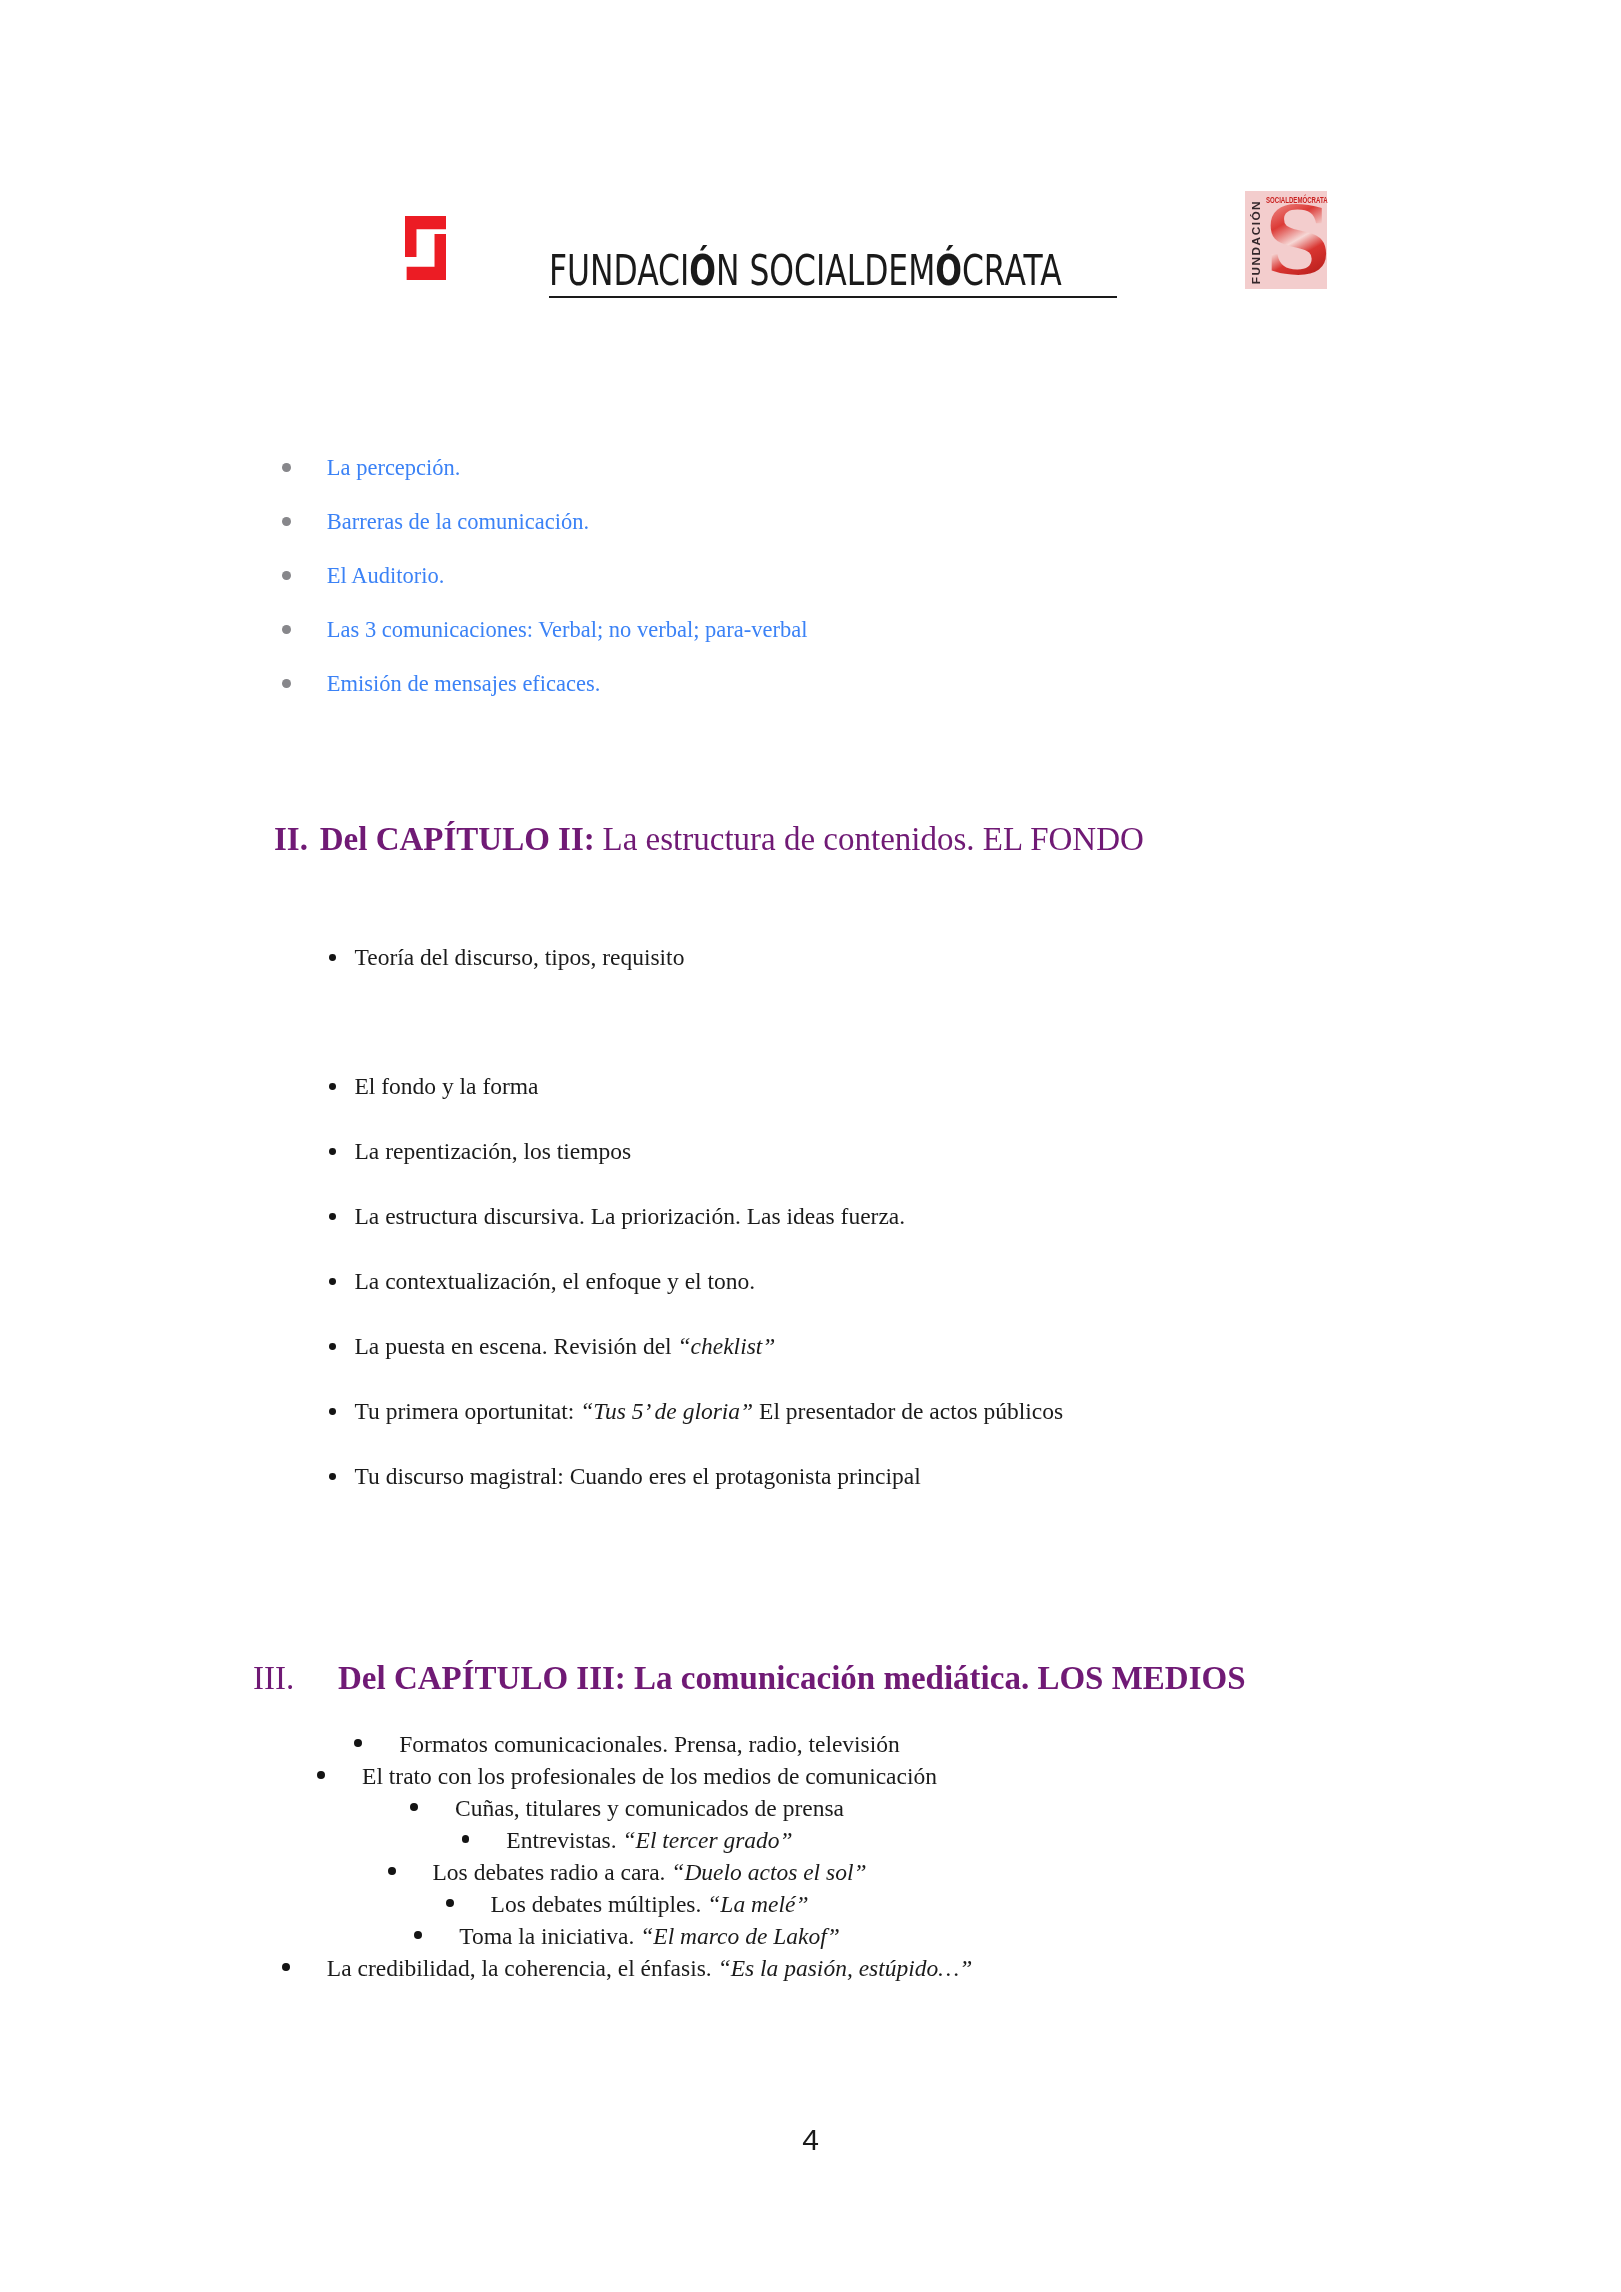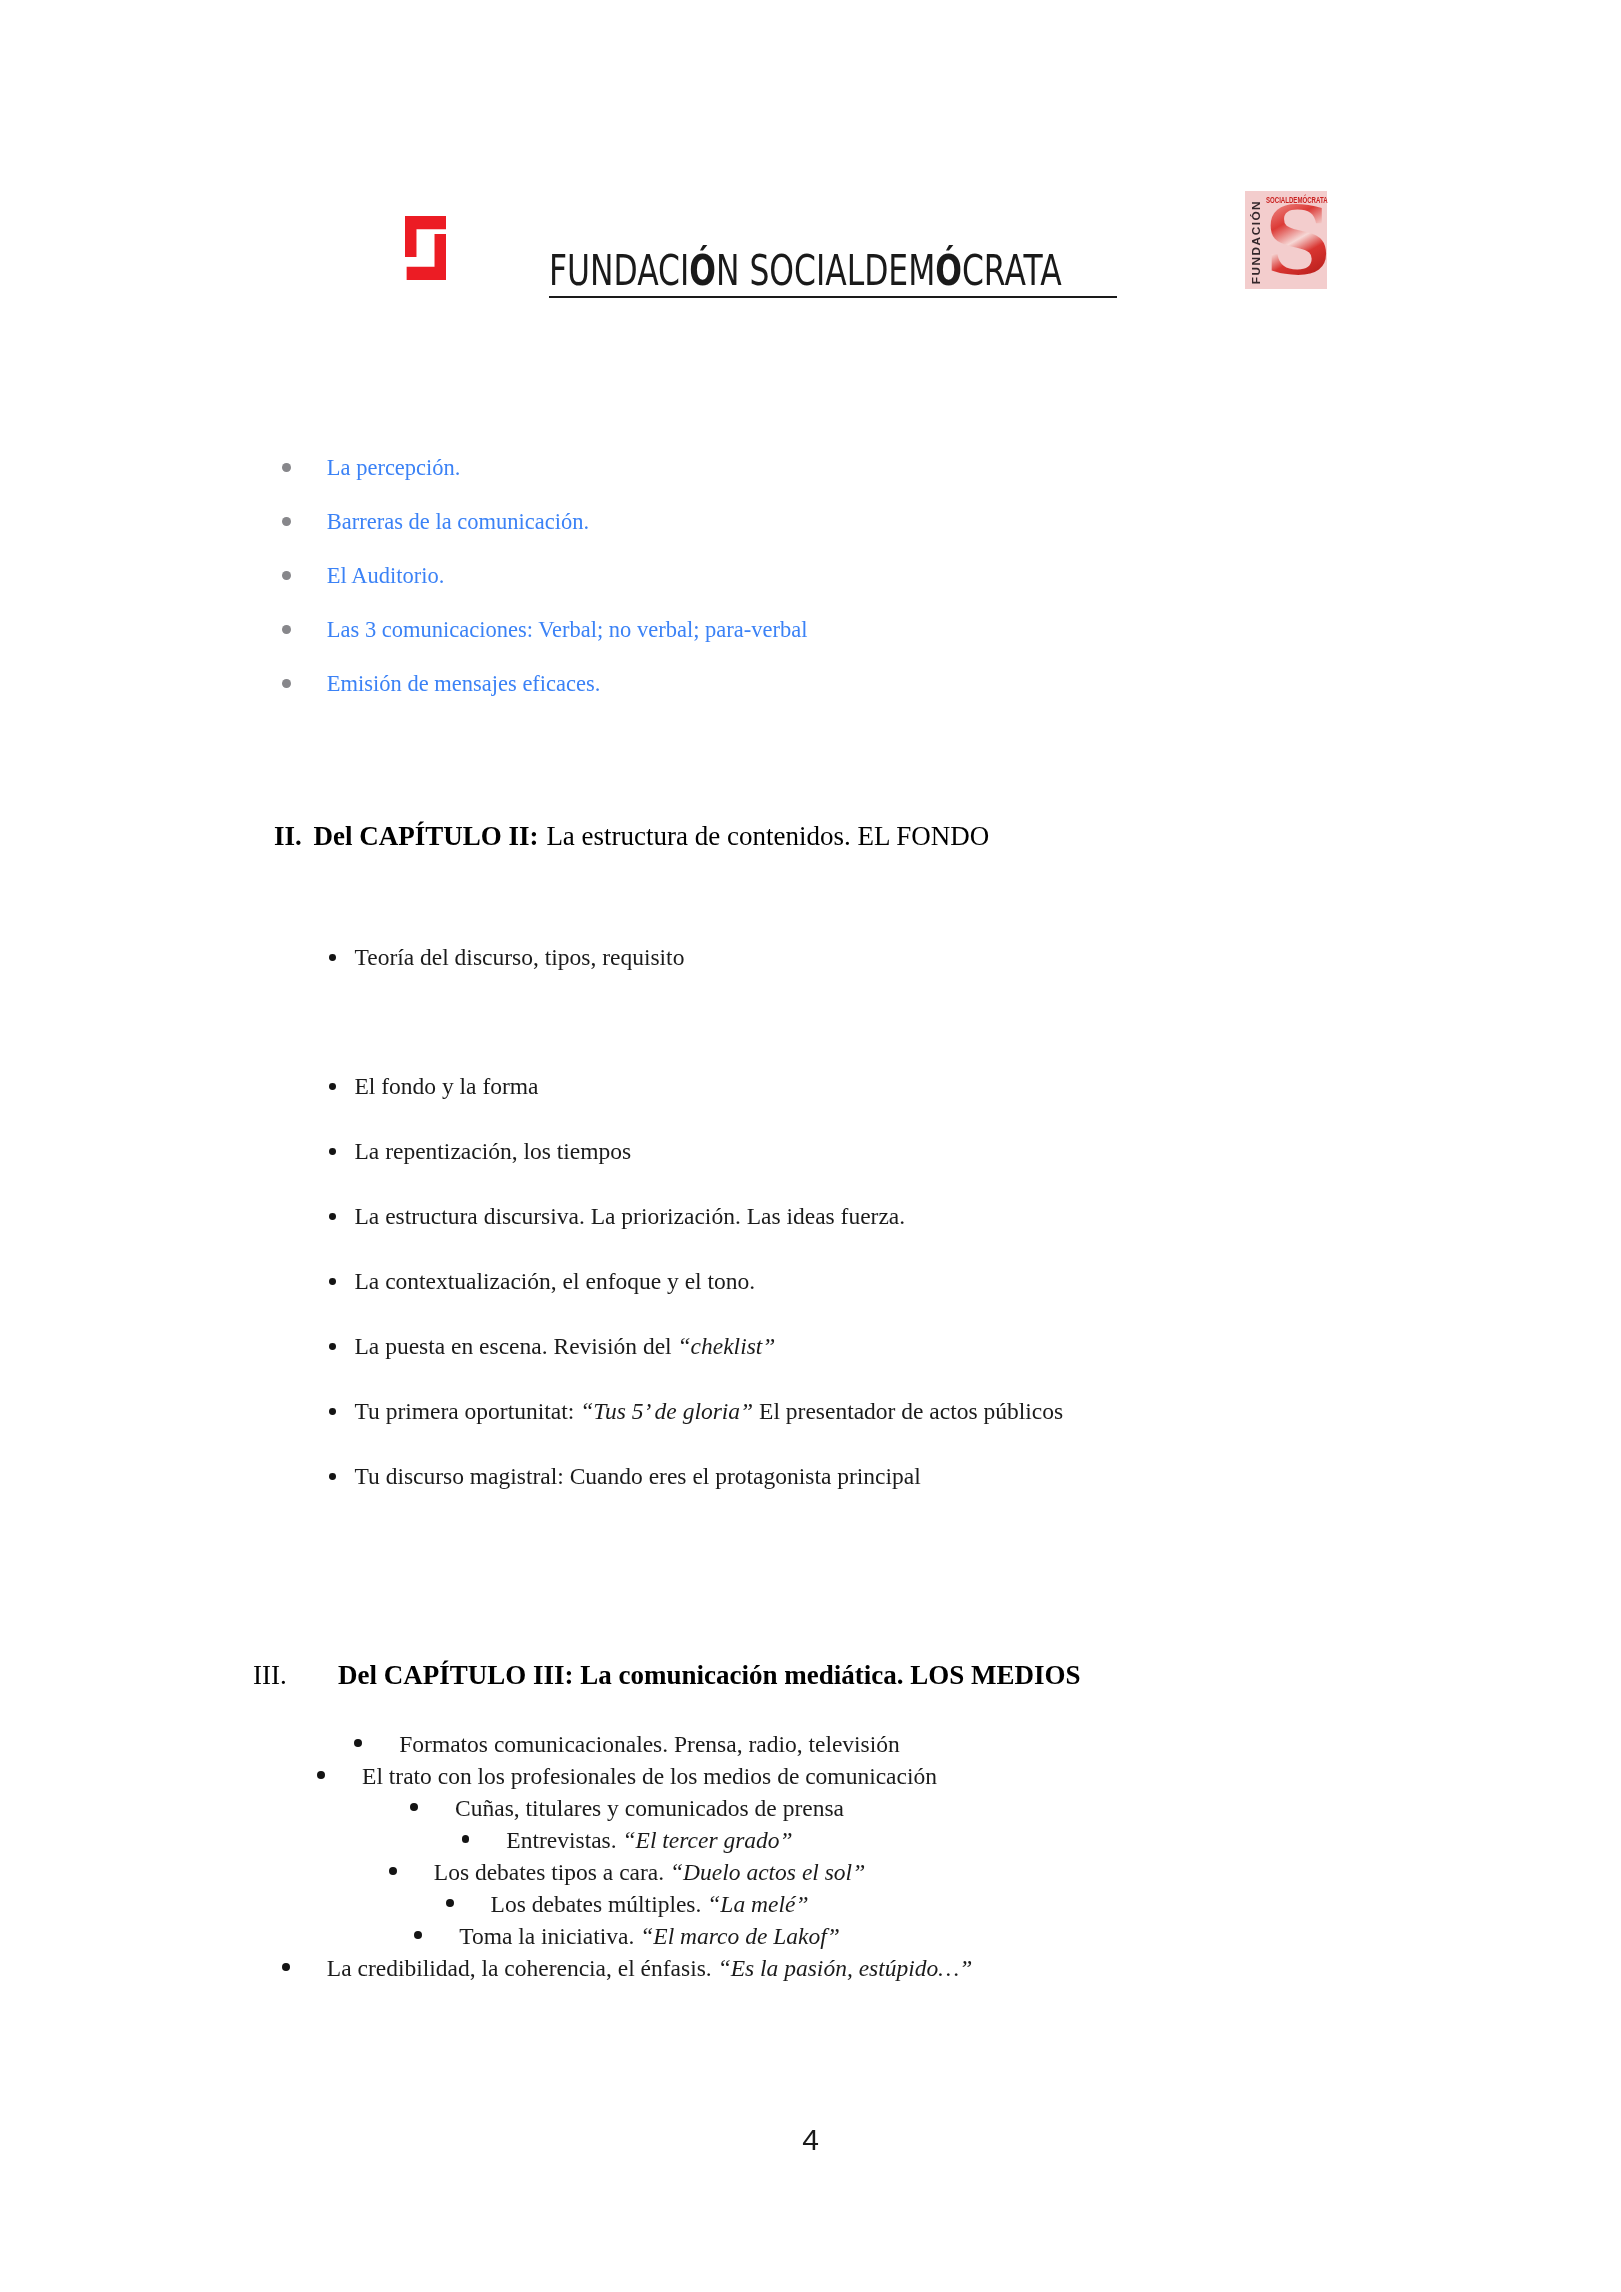--- a/index.html
+++ b/index.html
@@ -56,21 +56,21 @@
   #list-ch2 { left:329px; top:941px; color:#1b1b1b; font-size:23.5px; }
   #list-ch2 li { line-height:33px; margin-bottom:32px; }
   #list-ch2 li:first-child { margin-bottom:96px; }
   #list-ch2 .bullet { width:6.9px; height:6.9px; background:#141414; margin:12.7px 18.6px 0 0; }
 
   #list-ch3 { left:282px; top:1728px; color:#1b1b1b; font-size:23.5px; }
   #list-ch3 li { line-height:32px;justify-content:center; }
   #list-ch3 .bullet { width:7.8px; height:7.8px; background:#141414; margin:10.8px 37px 0 0; }
 
   
-  .heading { position:absolute; white-space:nowrap; color:#000000; font-size:27px; }
+  .heading { position:absolute; white-space:nowrap; color:#701a75; font-size:33px; }
   .heading .bold { font-weight:700; }
   .heading .rest { font-weight:400; margin-left:7.8px; }
   .heading .rest:empty { margin-left:0; }
   #heading-ch2 { left:274px; top:821px; }
   #heading-ch2 .num { font-weight:700; margin-right:11.8px; }
   #heading-ch3 { left:253px; top:1660px; }
   #heading-ch3 .num { display:inline-block; width:85px; font-weight:400; }
 
   
   .page-num {
@@ -176,21 +176,21 @@
     <li>
         <span class="bullet"></span>
         <span><span>Cuñas, titulares y comunicados de prensa</span><span class="it"></span><span></span></span>
       </li>
     <li>
         <span class="bullet"></span>
         <span><span>Entrevistas. </span><span class="it">“El tercer grado”</span><span></span></span>
       </li>
     <li>
         <span class="bullet"></span>
-        <span><span>Los debates tipos a cara. </span><span class="it">“Duelo actos el sol”</span><span></span></span>
+        <span><span>Los debates radio a cara. </span><span class="it">“Duelo actos el sol”</span><span></span></span>
       </li>
     <li>
         <span class="bullet"></span>
         <span><span>Los debates múltiples. </span><span class="it">“La melé”</span><span></span></span>
       </li>
     <li>
         <span class="bullet"></span>
         <span><span>Toma la iniciativa. </span><span class="it">“El marco de Lakof”</span><span></span></span>
       </li>
     <li>

